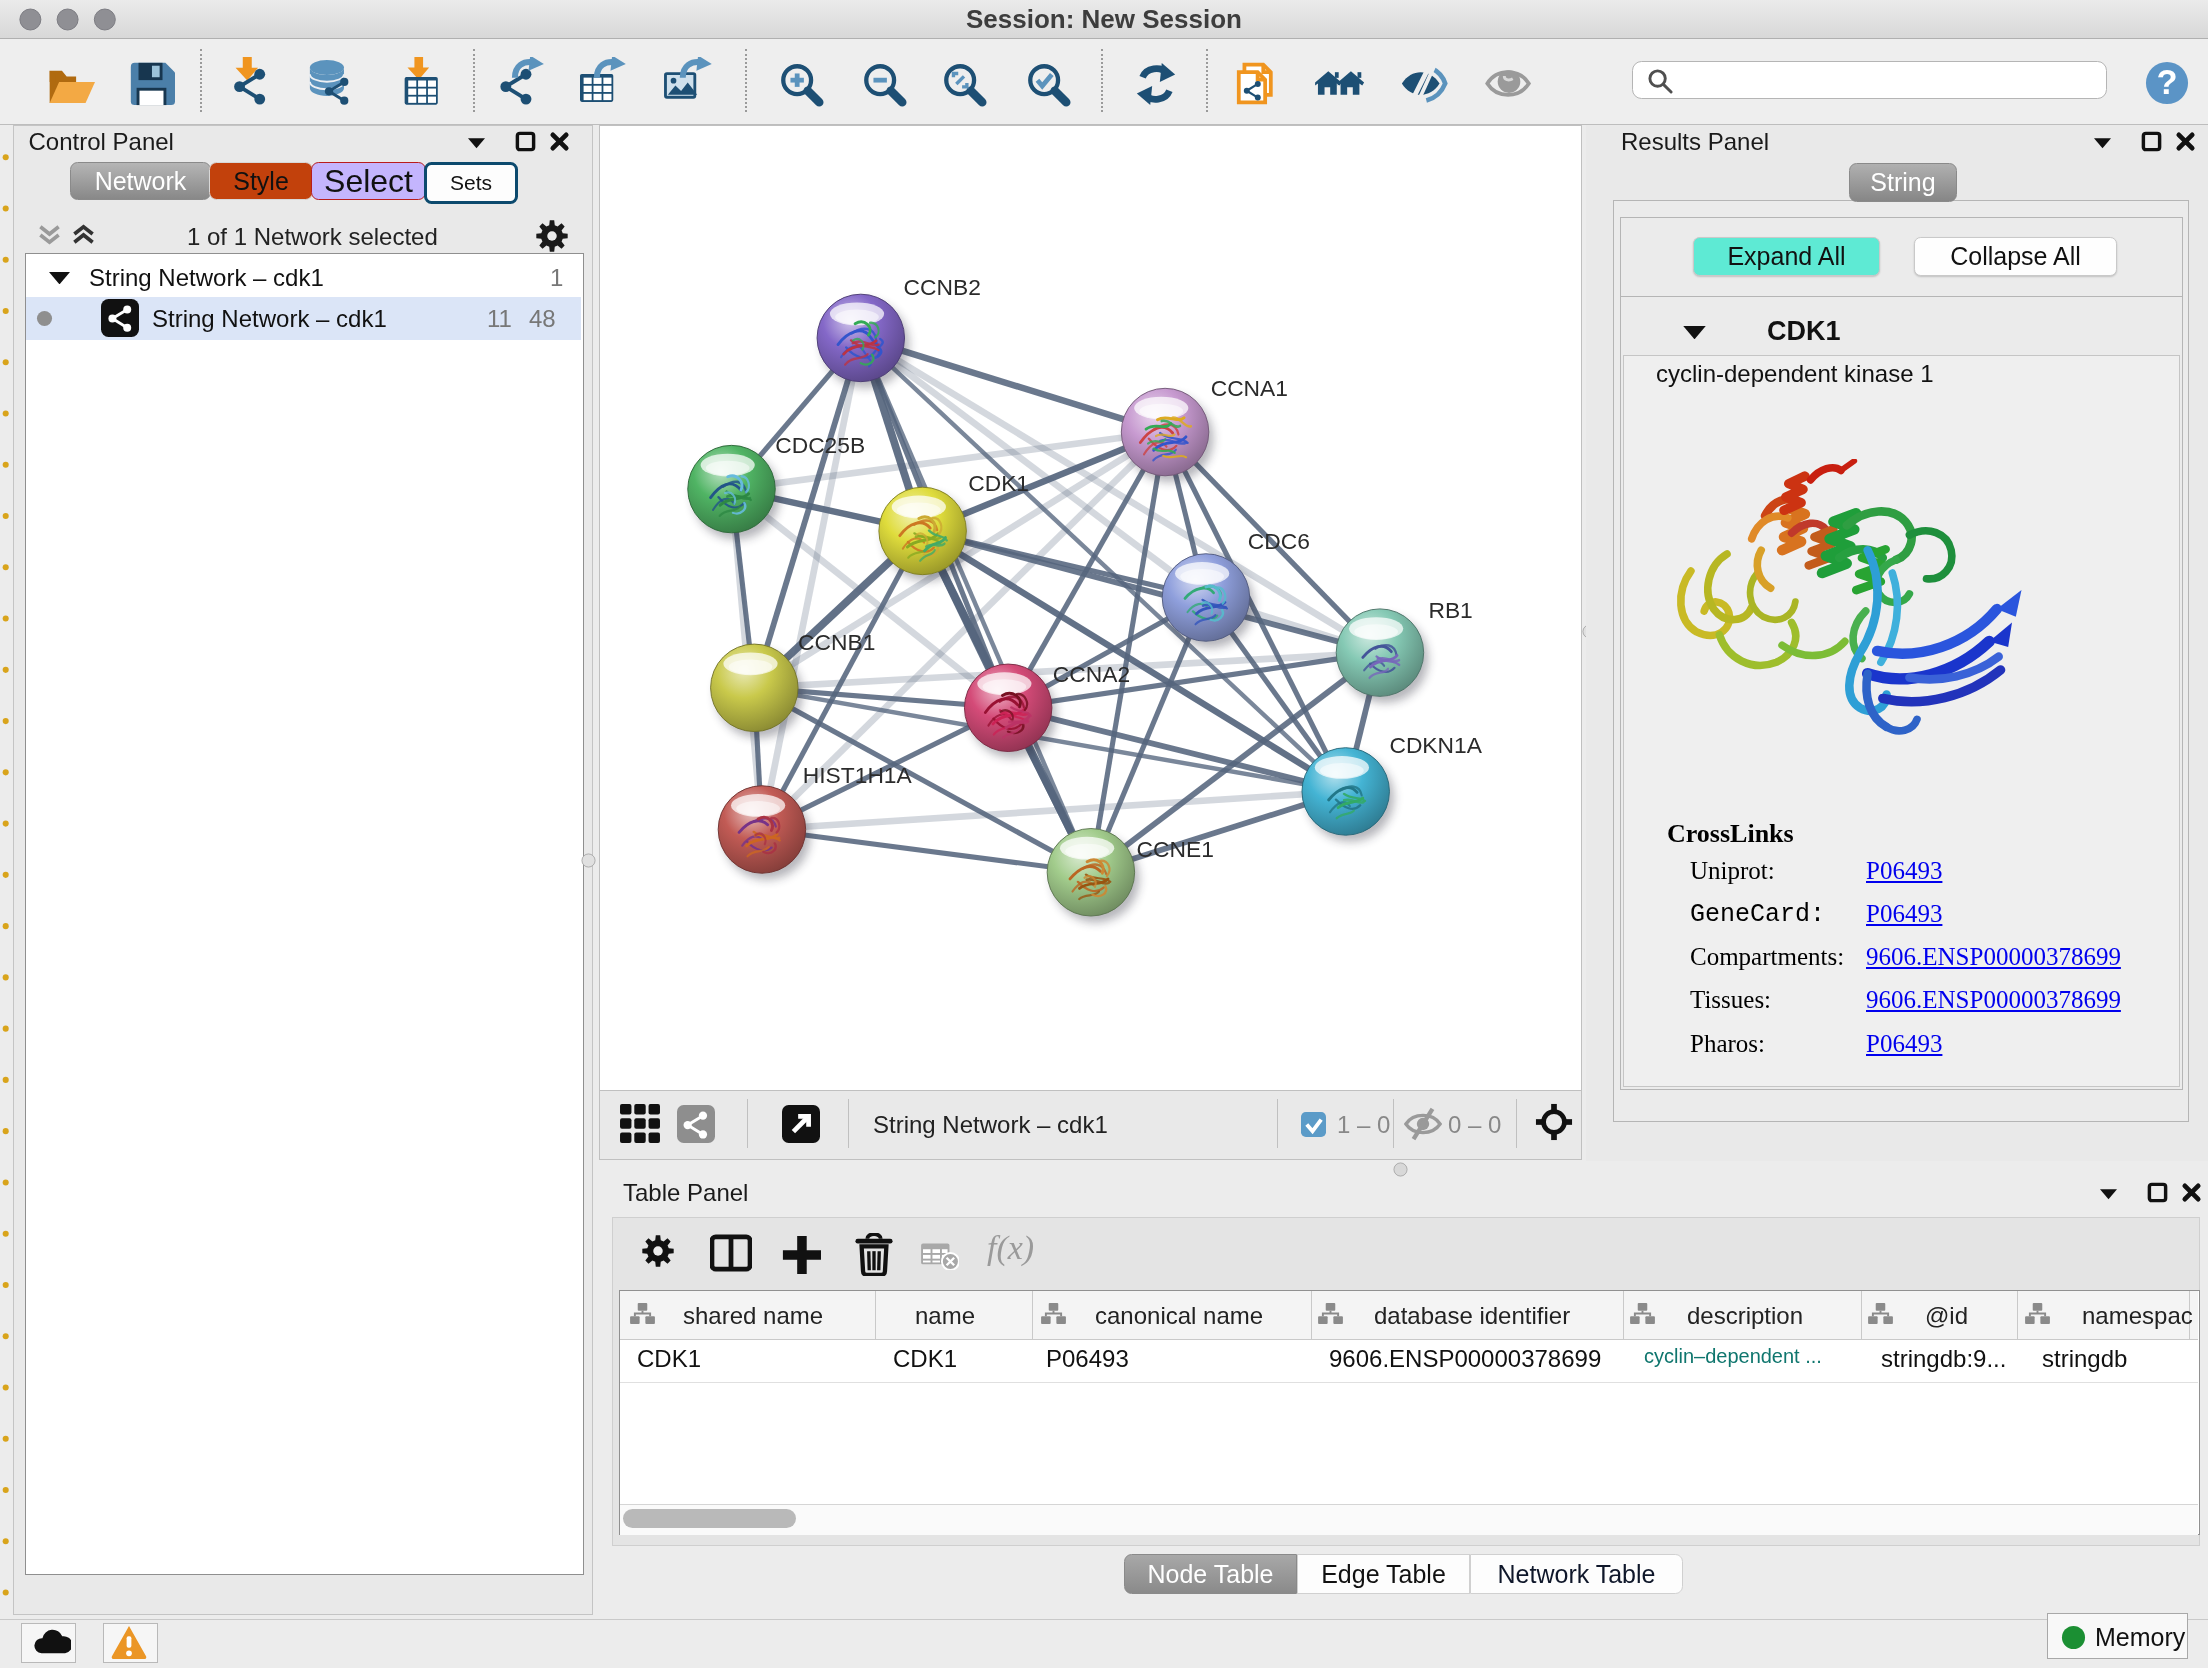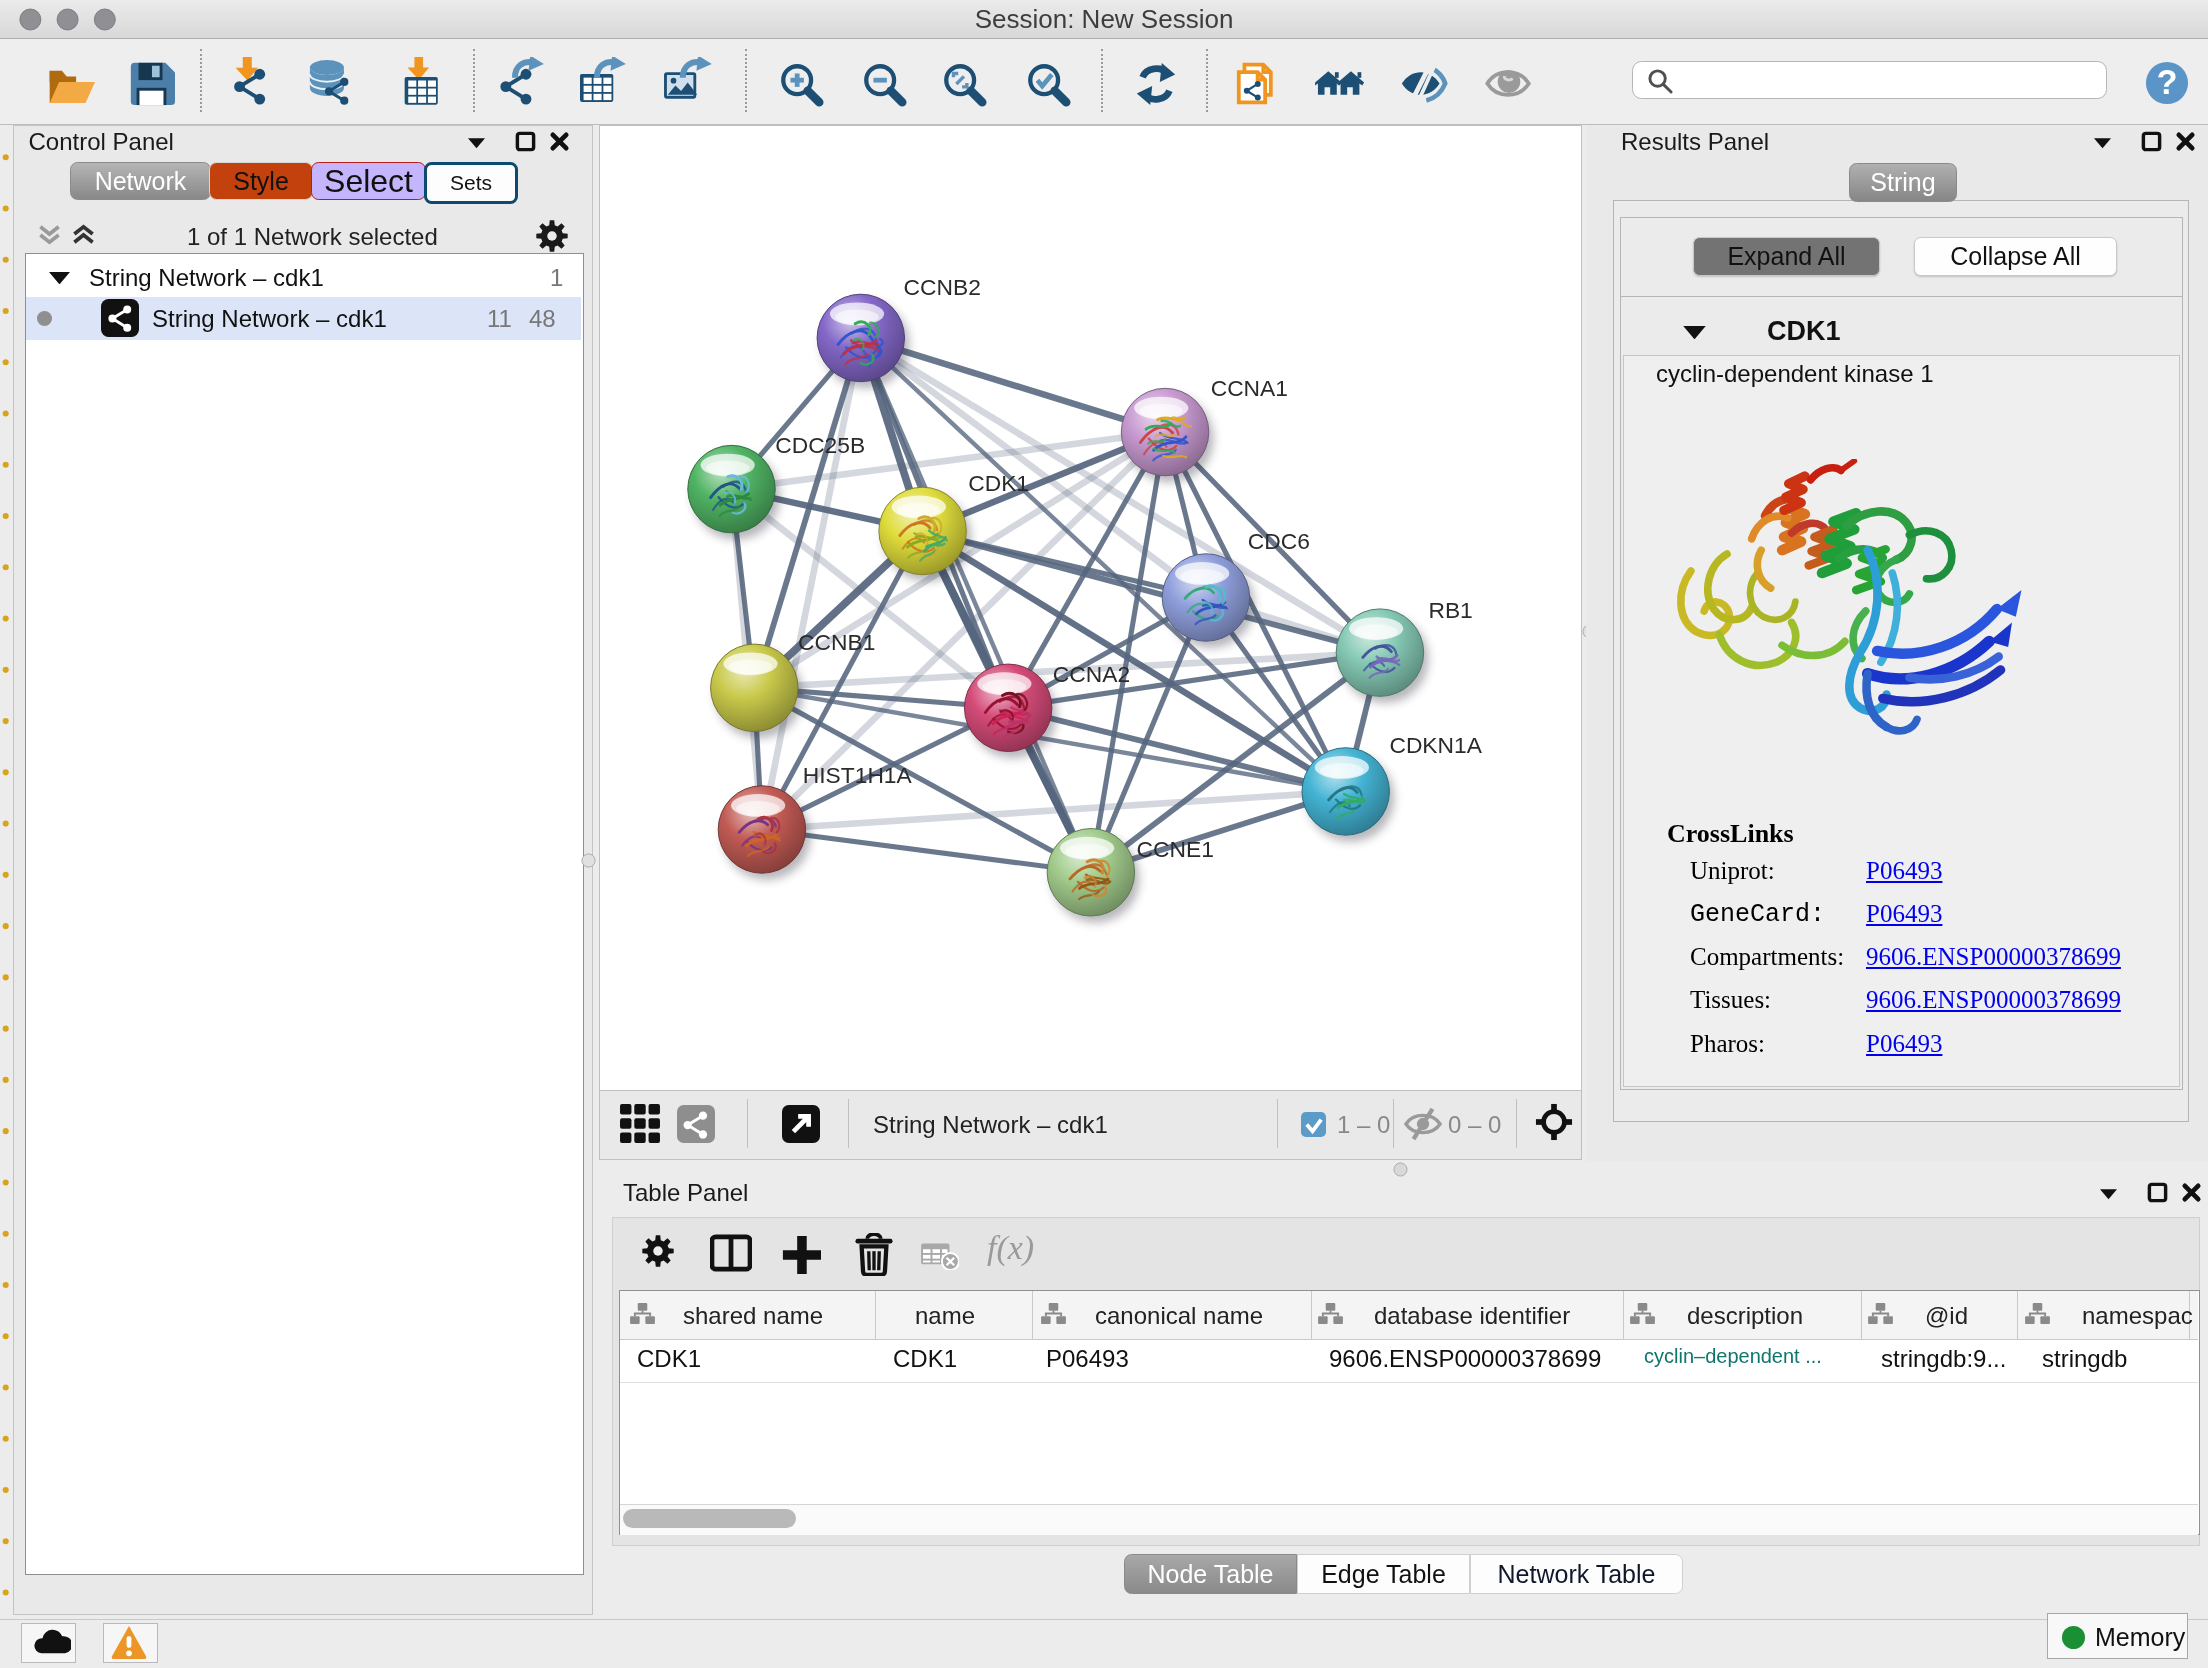--- a/index.html
+++ b/index.html
@@ -1,14 +1,14 @@
 <!DOCTYPE html>
 <html style="font-size:15px"><head><meta charset="utf-8"><style>html,body{margin:0;padding:0;width:2208px;height:1668px;overflow:hidden;font-family:"Liberation Sans",sans-serif;background:#ececec}.abs{position:absolute}</style></head><body>
 <div class="abs" style="left:0;top:0;width:2208px;height:38px;background:linear-gradient(#ebebeb,#d8d8d8);border-bottom:1px solid #b0b0b0">
-    <div class="abs" style="left:0;top:0;width:100%;text-align:center;font-size:26px;line-height:39px;color:#3d3d3d;font-weight:normal">Session: New Session</div>
+    <div class="abs" style="left:0;top:0;width:100%;text-align:center;font-size:26px;line-height:39px;color:#3d3d3d;font-weight:bold">Session: New Session</div>
     <svg class="abs" style="left:17px;top:7.6px" width="105" height="23" viewBox="0 0 110 24">
       <circle cx="14" cy="12" r="11" fill="#8f8f94" stroke="#7a7a80" stroke-width="1"></circle>
       <circle cx="53" cy="12" r="11" fill="#8f8f94" stroke="#7a7a80" stroke-width="1"></circle>
       <circle cx="92" cy="12" r="11" fill="#8f8f94" stroke="#7a7a80" stroke-width="1"></circle>
     </svg>
   </div>
 <div class="abs" style="left:0;top:39px;width:2208px;height:85px;background:#eeeeee;border-bottom:1px solid #bdbdbd"></div>
 <svg class="abs" style="left:44px;top:61px;" width="51" height="46" viewBox="0 0 54 48">
     <path d="M6 10 h13 l5 6 h10 v6 h-28 z" fill="#b06a10"></path>
     <path d="M6 10 v34 h6 l8-22 h-8 v-8 z" fill="#b06a10"></path>
@@ -663,21 +663,21 @@
   </svg>
 <svg class="abs" style="left:2141px;top:131px;" width="21" height="21" viewBox="0 0 22 22">
     <rect x="2.5" y="2.5" width="17" height="17" rx="2.5" fill="none" stroke="#111" stroke-width="3.6"></rect>
   </svg>
 <svg class="abs" style="left:2175px;top:131px;" width="21" height="21" viewBox="0 0 22 22">
     <path d="M4 4 L18 18 M18 4 L4 18" stroke="#111" stroke-width="5" stroke-linecap="round"></path>
   </svg>
 <div class="abs" style="left:1613px;top:200px;width:574px;height:920px;background:#ebebeb;border:1px solid #b5b5b5"></div>
 <div class="abs" style="left:1849px;top:163px;width:106px;height:37px;background:linear-gradient(#b0b0b0,#868686);border:1px solid #8a8a8a;border-radius:7.6px;color:#fff;font-size:25px;text-align:center;line-height:37px">String</div>
 <div class="abs" style="left:1620px;top:217px;width:561px;height:78px;background:#ebebeb;border:1px solid #b5b5b5"></div>
-<div class="abs" style="left:1693px;top:237px;width:185px;height:37px;background:#737373;border:1px solid #c9c9c9;border-radius:6.7px;font-size:25px;color:#111;text-align:center;line-height:37px;box-shadow:0 1px 1.9px rgba(0,0,0,0.18)">Expand All</div>
+<div class="abs" style="left:1693px;top:237px;width:185px;height:37px;background:#5eead4;border:1px solid #c9c9c9;border-radius:6.7px;font-size:25px;color:#111;text-align:center;line-height:37px;box-shadow:0 1px 1.9px rgba(0,0,0,0.18)">Expand All</div>
 <div class="abs" style="left:1914px;top:237px;width:201px;height:37px;background:#fefefe;border:1px solid #c9c9c9;border-radius:6.7px;font-size:25px;color:#111;text-align:center;line-height:37px;box-shadow:0 1px 1.9px rgba(0,0,0,0.18)">Collapse All</div>
 <div class="abs" style="left:1620px;top:296px;width:561px;height:792px;background:#ebebeb;border:1px solid #b5b5b5"></div>
 <svg class="abs" style="left:1683px;top:326px;" width="23" height="13.3" viewBox="0 0 22 13">
     <polygon points="0,0 22,0 11,13" fill="#111" transform="scale(1.0)"></polygon>
   </svg>
 <div class="abs" style="left:1767px;top:316px;font-size:27px;font-weight:bold;color:#111">CDK1</div>
 <div class="abs" style="left:1623px;top:355px;width:555px;height:730px;background:#efefef;border:1px solid #c5c5c5"></div>
 <div class="abs" style="left:1656px;top:360px;font-size:24px;color:#111">cyclin-dependent kinase 1</div>
 <svg class="abs" style="left:1670px;top:459px" width="361" height="304" viewBox="0 0 380 320">
     <g fill="none" stroke-linecap="round" stroke-linejoin="round">

